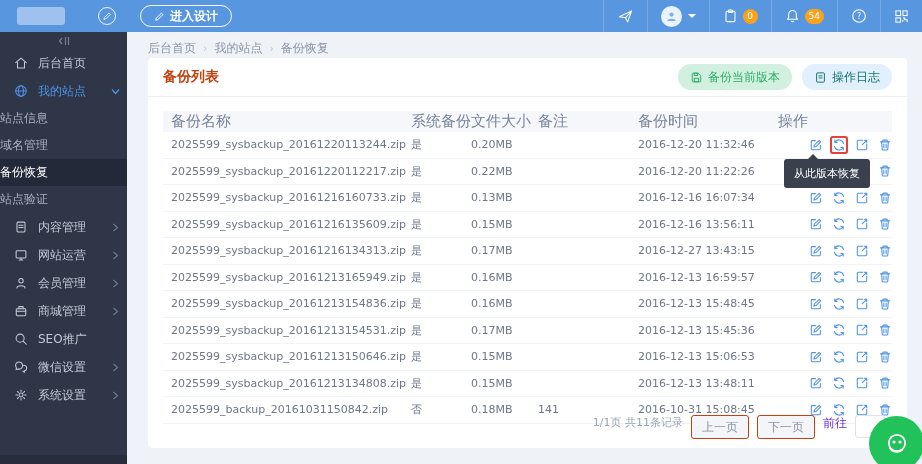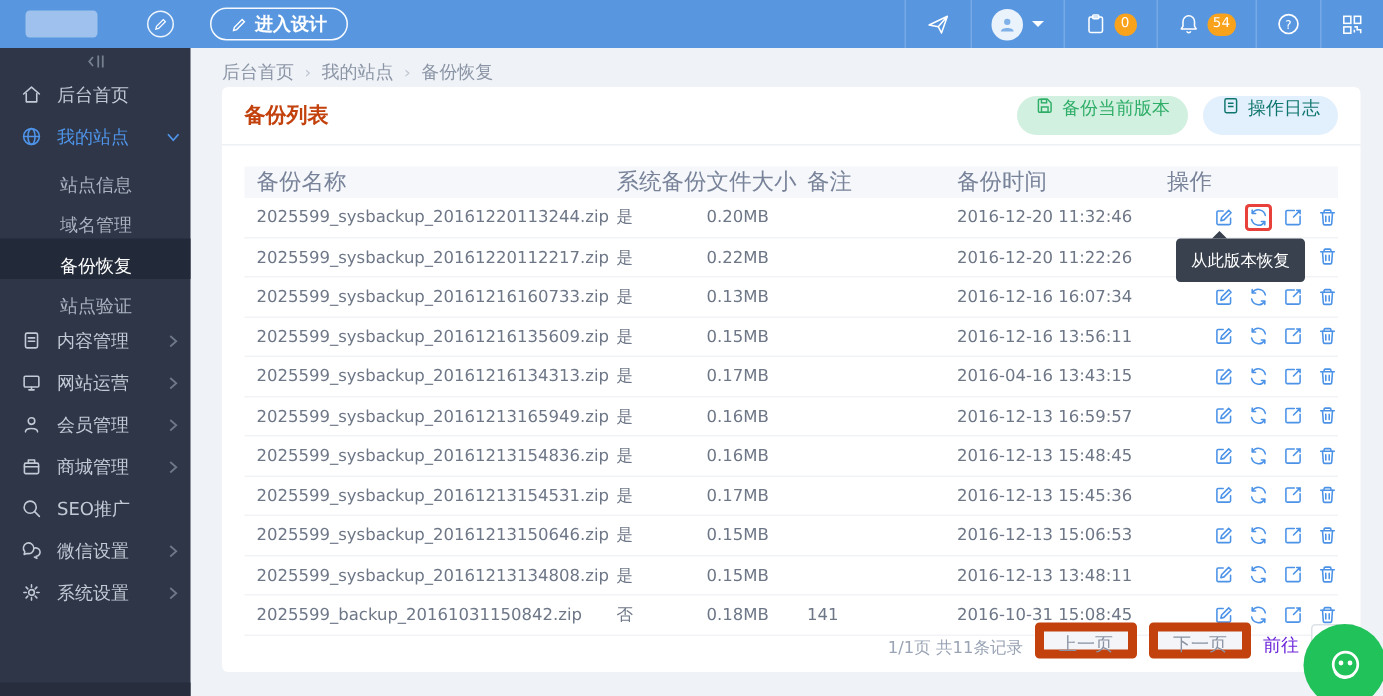--- a/index.html
+++ b/index.html
@@ -23,48 +23,48 @@
   
   .sidebar { position:absolute; top:32px; left:0; bottom:0; width:127px; background:#2e3648; z-index:15; }
   .sidebar::after { content:""; position:absolute; left:0; right:0; bottom:0; height:9px; background:#272d3c; }
   .collapse { height:17px; display:flex; align-items:center; justify-content:center; color:#76808f; cursor:pointer; }
   .s-item { height:28px; display:flex; align-items:center; padding:0 8px 0 14px; color:#c3cad6; font-size:12px; cursor:pointer; }
   .s-item .s-icon { width:14px; height:14px; margin-right:10px; display:inline-flex; }
   .s-item .chev { margin-left:auto; color:#6f7889; display:inline-flex; }
   .s-item .chev.down { transform:rotate(90deg); }
   .s-item.accent { color:#4f94e8; }
   .s-item.accent .chev { color:#4f94e8; }
-  .s-sub { height:27px; display:flex; align-items:flex-end; padding-left:40px; color:#aab2c0; font-size:12px; cursor:pointer; }
+  .s-sub { height:27px; display:flex; align-items:center; color:#aab2c0; font-size:12px; cursor:pointer; }
   .s-sub.active { background:#222938; color:#fff; }
 
   
   .main { position:absolute; left:127px; top:32px; right:0; bottom:0; }
   .breadcrumb { padding:8px 0 0 21px; font-size:12px; color:#8b95a6; display:flex; gap:7px; align-items:center; }
   .bc-sep { color:#bfc6d1; font-size:11px; }
 
   .card { position:absolute; left:21px; right:15px; top:26px; bottom:16px; background:#fff; border-radius:4px; }
   .card-head { height:39px; border-bottom:1px solid #edf0f4; display:flex; align-items:center; padding:0 15px; }
   .card-head h2 { font-size:14px; color:#c2410c; font-weight:bold; }
-  .btn { height:26px; padding:0 12px; border:none; border-radius:13px; font-size:12px; display:flex; align-items:flex-start; gap:5px; cursor:pointer; font-family:inherit; }
+  .btn { height:26px; padding:0 12px; border:none; border-radius:13px; font-size:12px; display:flex; align-items:center; gap:5px; cursor:pointer; font-family:inherit; }
   .btn.green { background:#d2f0e0; color:#2fae68; margin-left:auto; }
   .btn.blue  { background:#e2effc; color:#0f766e; margin-left:10px; }
 
   .table { padding:14px 15px 0; }
   .thead, .trow { display:grid; grid-template-columns:248px 60px 67px 100px 140px 1fr; align-items:center; }
   .thead { background:#f5f7fa; height:21px; font-size:15px; color:#78839a; }
   .thead span:first-child, .trow > span:first-child, .trow > .ops-anchor { padding-left:8px; }
   .trow { height:26.5px; font-size:11px; color:#6e7787; border-bottom:1px solid #f1f3f7; }
   .ops { display:flex; align-items:center; gap:9px; color:#4c93e8; position:relative; padding-left:8px;justify-content:flex-end; }
   .op { display:inline-flex; cursor:pointer; color:#4c93e8; text-decoration:none; }
   .op.boxed { box-shadow:0 0 0 2px #e8403a; border-radius:1px; }
   .tooltip { position:absolute; top:21px; left:6px; background:#39414f; color:#fff; font-size:11px; padding:7px 10px; border-radius:3px; white-space:nowrap; z-index:6; }
   .tooltip::before { content:""; position:absolute; top:-5px; left:24px; border-left:5px solid transparent; border-right:5px solid transparent; border-bottom:5px solid #39414f; }
 
-  .pagination { position:absolute; right:3px; bottom:9px; display:flex; align-items:flex-end; gap:8px; font-size:11px; color:#9aa4b5; }
-  .pg-btn { height:24px; padding:0 10px; background:#f4f5f8; border:6px solid #c2410c; border-radius:3px; color:#8a93a3; font-size:12px; cursor:pointer; font-family:inherit; }
+  .pagination { position:absolute; right:22px; bottom:9px; display:flex; align-items:flex-start; gap:8px; font-size:11px; color:#9aa4b5; }
+  .pg-btn { height:24px; padding:0 10px; background:#f4f5f8; border:1px solid #c2410c; border-radius:3px; color:#8a93a3; font-size:12px; cursor:pointer; font-family:inherit; }
   .pg-goto { color:#6d28d9; font-size:12px; }
   .pg-input { width:30px; height:23px; border:1px solid #dde2e9; border-radius:3px; outline:none; font-size:12px; text-align:center; }
 
   .chat { position:absolute; right:-2px; bottom:-7px; width:55px; height:55px; border-radius:50%; background:#21c25a; display:flex; align-items:center; justify-content:center; z-index:30; cursor:pointer; color:#fff; }
 
   svg { display:block; }
 </style>
 </head>
 <body>
 
@@ -508,21 +508,21 @@
                     </svg>
                   </span>
                 </a>
               </span>
             </div>
             <div class="trow">
               <span>2025599_sysbackup_20161216134313.zip</span>
               <span>是</span>
               <span>0.17MB</span>
               <span></span>
-              <span>2016-04-16 13:43:15</span>
+              <span>2016-12-27 13:43:15</span>
               <span class="ops">
                 <a class="op">
                   <span>
                     <svg width="14" height="14" viewBox="0 0 16 16" fill="none" stroke="currentColor" stroke-width="1.2" stroke-linecap="round" stroke-linejoin="round">
                       <path d="M13 8.6 V12.4 a1 1 0 0 1-1 1 H3.6 a1 1 0 0 1-1-1 V4 a1 1 0 0 1 1-1 H7.4"></path>
                       <path d="M11.6 2.6 l1.8 1.8 L8 9.8 l-2.4.6.6-2.4z"></path>
                     </svg>
                   </span>
                 </a>
                 <a class="op">

